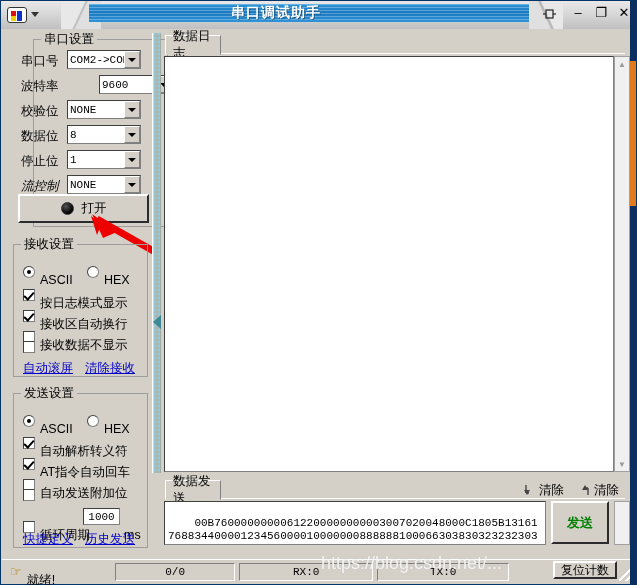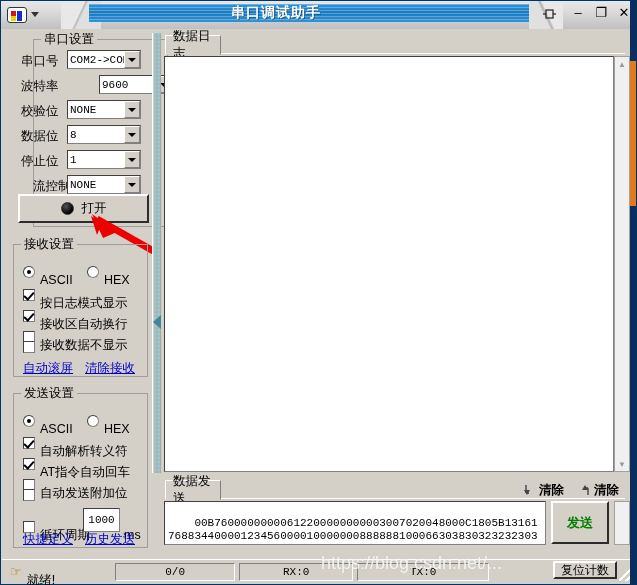--- a/index.html
+++ b/index.html
@@ -330,36 +330,36 @@
   .send-btn {
     position: absolute; left: 550px; top: 500px;
     width: 58px; height: 43px;
     font-weight: bold;
     color: #008000;
     font-size: 13px;
   }
   .clearbtn {
     position: absolute;
     display: flex; align-items: center; gap: 3px;
-    font-size: 12.5px; color: #000; font-weight: bold;
+    font-size: 12.5px; color: #000;
   }
 
   .ver-text {
     position: absolute; left: 500px; top: 37px;
     font-family: "Liberation Mono", "DejaVu Sans Mono", monospace;
     font-size: 12px;
     font-weight: bold;
     color: #c8491a;
     text-decoration: underline;
     white-space: nowrap;
   }
 
   .numbox {
     position: absolute;
-    height: 24px;
+    height: 17px;
     background: #fff;
     border: 1px solid #808080;
     border-top-color: #404040; border-left-color: #404040;
     font-family: "Liberation Mono", "DejaVu Sans Mono", monospace;
     font-size: 11px;
     display: flex; align-items: center; justify-content: center;
     color: #000;
   }
 
   .reset-btn {
@@ -442,21 +442,21 @@
     <span class="ctext">8</span>
     <span class="cbtn"></span>
   </div>
 
   <span class="vlabel" style="left:20px; top:152px;">停止位</span>
   <div class="combo" style="left:66px; top:149px; width:74px;">
     <span class="ctext">1</span>
     <span class="cbtn"></span>
   </div>
 
-  <span class="vlabel" style="left:32px; top:177px;">流控制</span>
+  <span class="vlabel" style="left:20px; top:177px;font-style:italic;">流控制</span>
   <div class="combo" style="left:66px; top:174px; width:74px;">
     <span class="ctext">NONE</span>
     <span class="cbtn"></span>
   </div>
 
   <div class="btn3d open-btn">
     <span class="open-dot"></span>
     <span>打开</span>
   </div>
 
@@ -590,21 +590,21 @@
 
   <div class="sbar" style="left:613px; top:500px; height:44px;"></div>
 
   <div class="statusbar">
     <span class="hand-icon">☞</span>
     <span class="lbl">就绪!</span>
 
     <div class="sb-cell" style="width:120px; margin-left:60px;">
       <span>0/0</span>
     </div>
-    <div class="sb-cell" style="width:114px;">
+    <div class="sb-cell" style="width:134px;">
       <span>RX:0</span>
     </div>
     <div class="sb-cell" style="width:132px;justify-content:center;">
       <span>TX:0</span>
     </div>
 
     <div class="btn3d reset-btn">
       <span>复位计数</span>
     </div>
     <div class="grip"></div>

